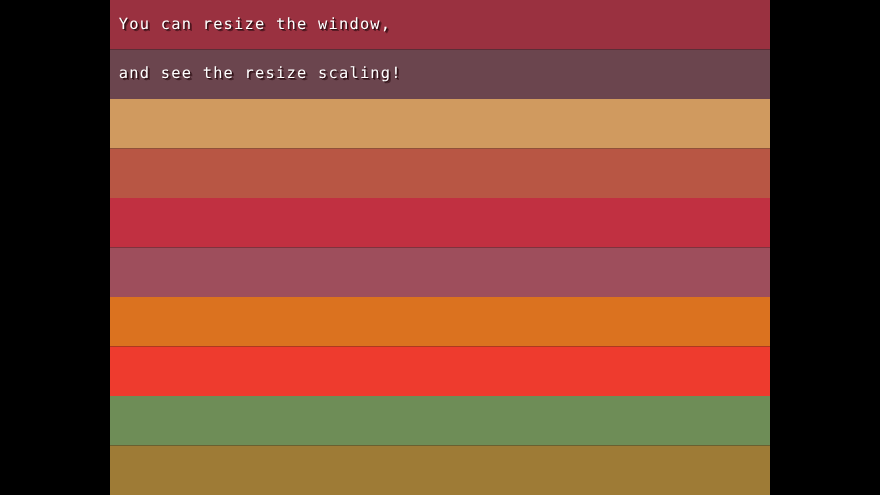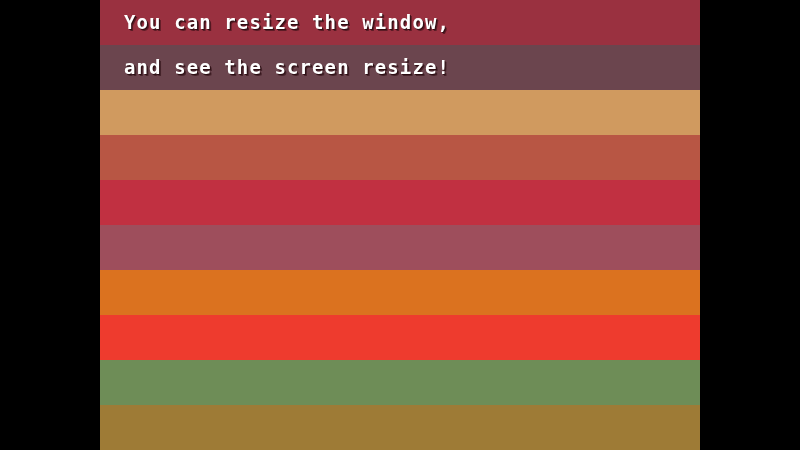--- a/index.html
+++ b/index.html
@@ -57,32 +57,31 @@
     left: 100px;
     top: 0;
     width: 600px;
     height: 90px;
     z-index: 10;
     pointer-events: none;
   }
 
   .message-line {
     position: absolute;
-    left: 24px;
+    left: 8px;
     height: 45px;
     line-height: 45px;
     color: #ffffff;
     font-family: "DejaVu Sans Mono", "Liberation Mono", monospace;
-    font-size: 19px;
+    font-size: 14px;
     letter-spacing: 1.1px;
     white-space: nowrap;
     text-shadow:
        1px 1px 0 rgba(40,10,15,0.85),
        2px 2px 0 rgba(40,10,15,0.55);
-    font-weight: bold;
     -webkit-font-smoothing: none;
   }
   #message-line-0 { top: 0px; }
   #message-line-1 { top: 45px; }
 </style>
 </head>
 <body>
 
 <div id="app-window" style="background-color: rgb(0, 0, 0);">
 
@@ -96,18 +95,18 @@
     <div class="stripe" style="background-color: rgb(193, 48, 65); top: 180px; height: 45px;"></div>
     <div class="stripe" style="background-color: rgb(158, 78, 92); top: 225px; height: 45px;"></div>
     <div class="stripe" style="background-color: rgb(219, 114, 31); top: 270px; height: 45px;"></div>
     <div class="stripe" style="background-color: rgb(238, 59, 46); top: 315px; height: 45px;"></div>
     <div class="stripe" style="background-color: rgb(110, 141, 87); top: 360px; height: 45px;"></div>
     <div class="stripe" style="background-color: rgb(158, 123, 54); top: 405px; height: 45px;"></div>
   </div>
 
   <div id="message-overlay">
     <div id="message-line-0" class="message-line" style="color: rgb(255, 255, 255);">You can resize the window,</div>
-    <div id="message-line-1" class="message-line" style="color: rgb(255, 255, 255);">and see the screen resize!</div>
+    <div id="message-line-1" class="message-line" style="color: rgb(255, 255, 255);">and see the resize scaling!</div>
   </div>
 
   <div id="pillarbox-right" class="pillarbox" style="background-color: rgb(0, 0, 0);"></div>
 
 </div>
 
 </body></html>

